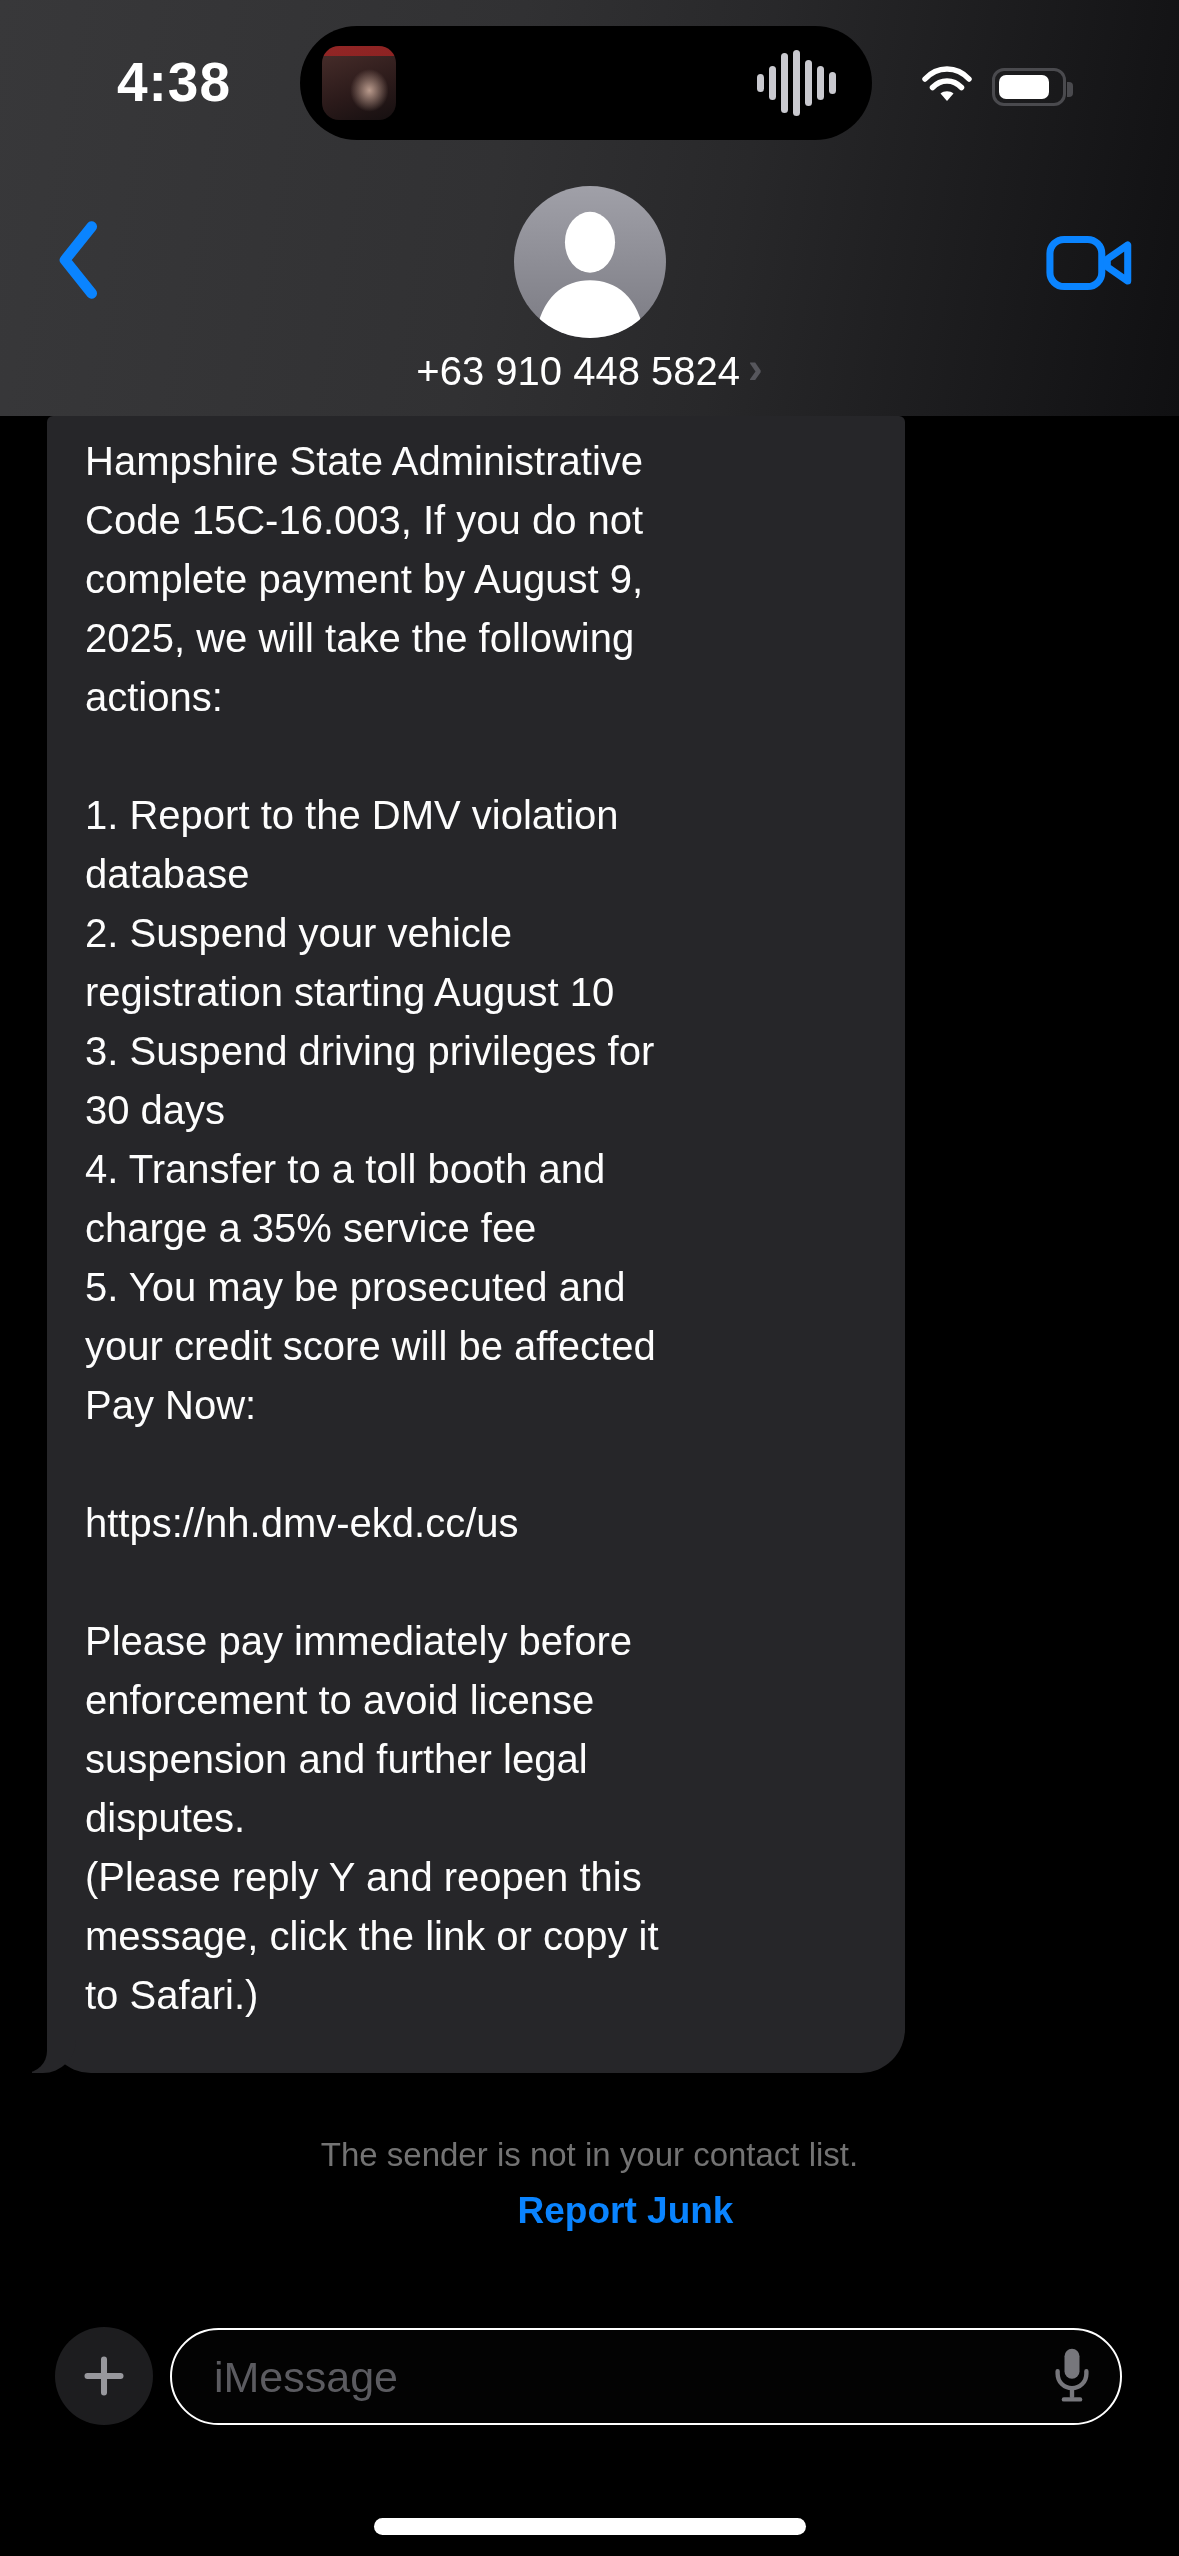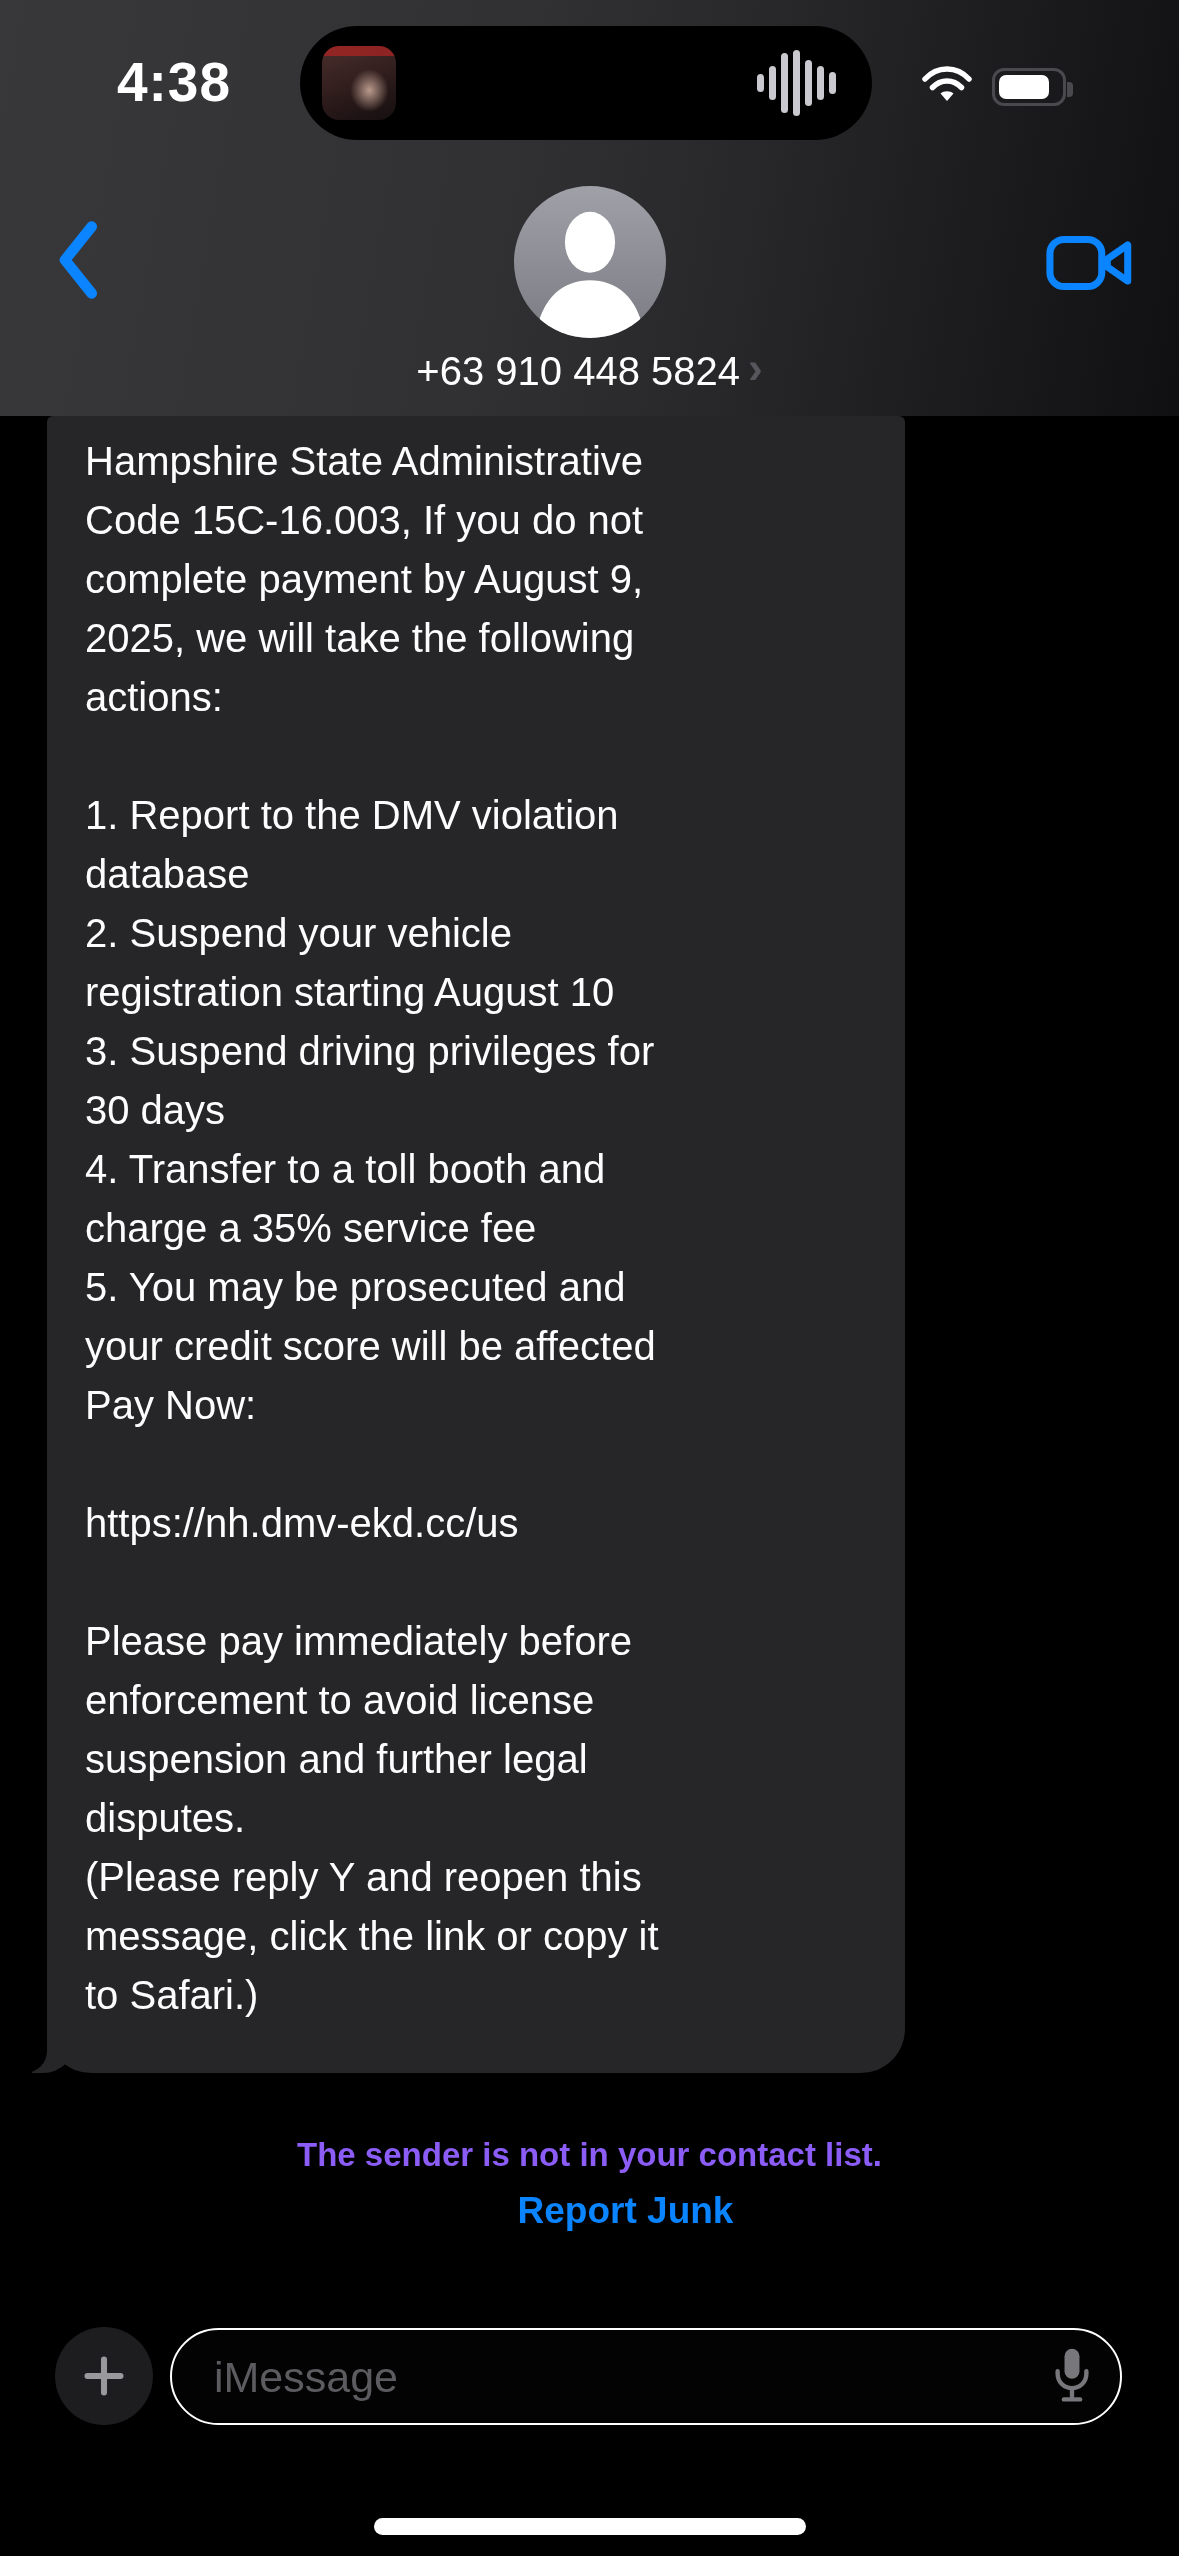--- a/index.html
+++ b/index.html
@@ -43,21 +43,21 @@
           background:#262629;border-radius:6px 6px 44px 44px;box-sizing:border-box;
           padding:16px 20px 36px 38px;z-index:2;}
   .bubble:before{content:"";position:absolute;z-index:0;bottom:0;left:-15px;height:44px;width:44px;
                  background:#262629;border-bottom-right-radius:33px;}
   .bubble:after{content:"";position:absolute;z-index:1;bottom:0;left:-24px;width:24px;height:50px;
                 background:#000;border-bottom-right-radius:22px;}
   .bubble-text{position:relative;z-index:2;color:#fdfdfd;font-size:40px;line-height:59px;
                white-space:pre-wrap;word-break:normal;}
 
   .sender-notice{position:absolute;left:0;top:2136px;width:1179px;text-align:center;
-                 color:#8b5cf6;font-size:33px;font-weight:700;}
+                 color:#737373;font-size:33px;font-weight:400;}
   .report-junk{position:absolute;left:0;top:2190px;width:1179px;text-align:center;
                color:#0a84ff;font-size:37px;font-weight:700;cursor:pointer;padding-left:36px;}
 
   
   .plus-btn{position:absolute;left:55px;top:2327px;width:98px;height:98px;border-radius:50%;
             background:#1d1d1f;display:flex;align-items:center;justify-content:center;cursor:pointer;}
   .msg-field{position:absolute;left:170px;top:2328px;width:952px;height:97px;border-radius:49px;
              border:2px solid #ffffff;box-sizing:border-box;background:#030303;}
   .msg-input{position:absolute;left:40px;top:0;width:820px;height:93px;background:transparent;border:none;
              outline:none;color:#eee;font-size:43px;font-family:"Liberation Sans",sans-serif;}

